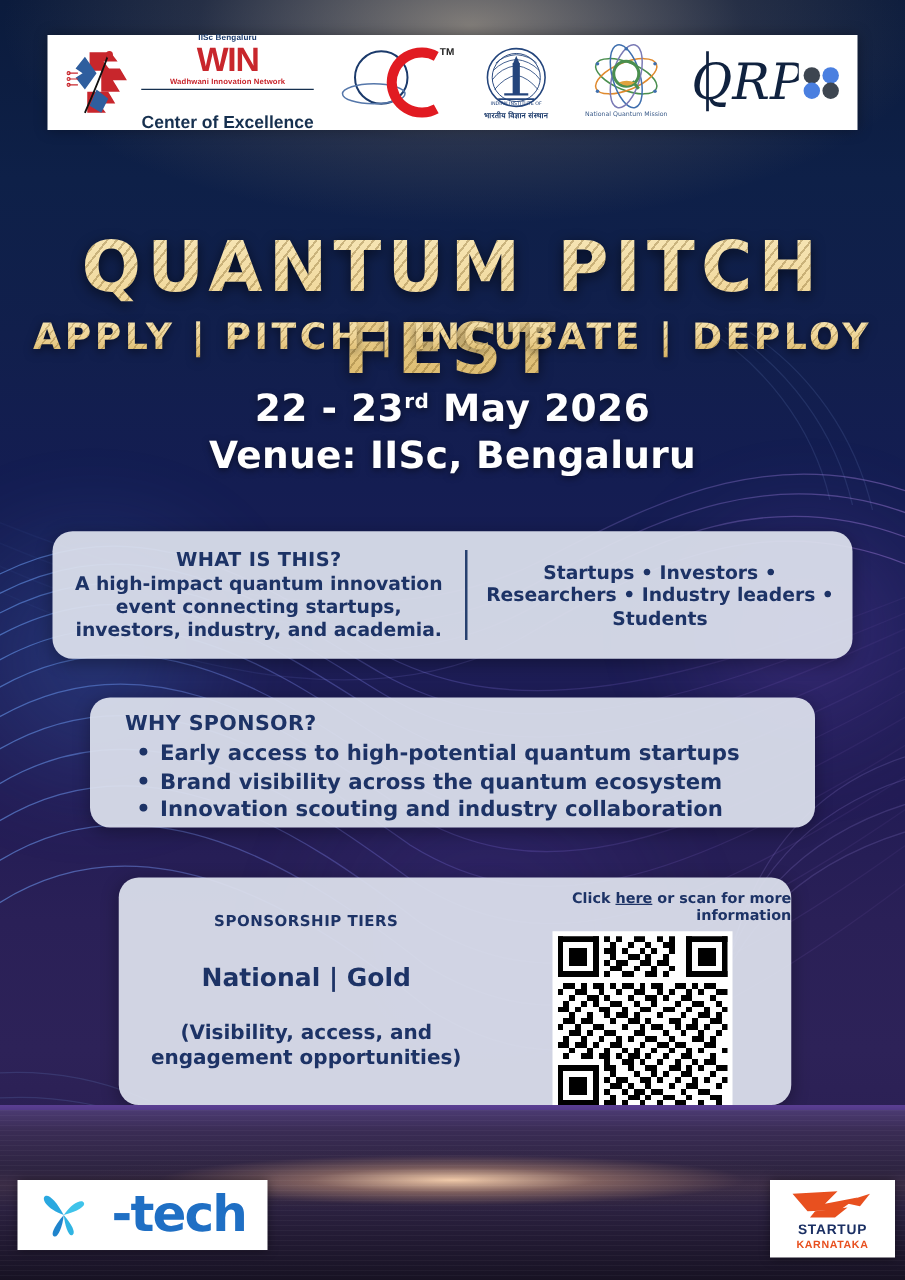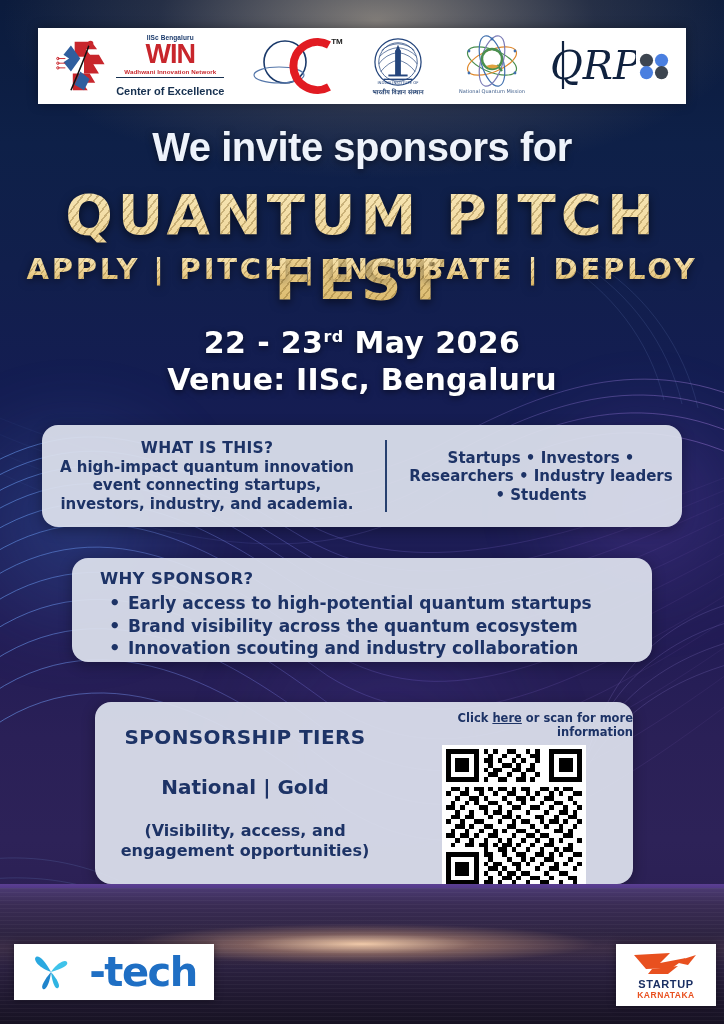--- a/index.html
+++ b/index.html
@@ -66,22 +66,22 @@
   .logo-cell { display: flex; align-items: center; justify-content: center; height: 100%; }
 
   
   .win-logo { display: flex; align-items: center; gap: 4px; padding-left: 2px; }
   .win-mark { width: 56px; height: 60px; }
   .win-text { display: flex; flex-direction: column; align-items: center; line-height: 1; }
   .win-sub-top { font-size: 6.5px; color: #1b3a6b; font-weight: bold; letter-spacing: .1px; }
   .win-big { font-size: 27px; font-weight: bold; color: #c8262c; letter-spacing: -1px;
              font-family: "Liberation Sans", sans-serif; }
   .win-sub-mid { font-size: 6.2px; color: #c8262c; font-weight: bold; letter-spacing: .1px; margin-top: 1px; }
-  .win-coe { font-size: 11px; color: #16304f; font-weight: bold; border-top: 1px solid #16304f;
-             margin-top: 2px; padding-top: 8px; }
+  .win-coe { font-size: 14px; color: #16304f; font-weight: bold; border-top: 1px solid #16304f;
+             margin-top: 2px; padding-top: 18px; }
 
   
   .cc-logo { position: relative; width: 96px; height: 62px; }
   .cc-tm { position: absolute; right: -2px; top: 2px; font-size: 8px; color: #222; font-weight: bold; }
 
   
   .iisc-logo { width: 74px; height: 64px; display: flex; flex-direction: column; align-items: center; }
   .iisc-hindi { font-size: 6px; color: #1b3a6b; font-weight: bold; margin-top: 1px; letter-spacing: .2px; }
 
   
@@ -134,21 +134,21 @@
         rgba(0,0,0,0) 1.2px, rgba(0,0,0,0) 5px),
       linear-gradient(180deg, #f7e7b8 0%, #eed394 55%, #d6b263 100%);
     -webkit-background-clip: text;
     background-clip: text;
     color: transparent;
     -webkit-text-fill-color: transparent;
     filter: drop-shadow(0 2px 4px rgba(0,0,0,0.5));
   }
 
   .datevenue {
-    position: absolute; top: 325px; left: 0; width: 100%;
+    position: absolute; top: 310px; left: 0; width: 100%;
     text-align: center;
     color: #ffffff;
     font-weight: bold;
     font-family: "DejaVu Sans", sans-serif;
     text-shadow: 0 2px 6px rgba(0,0,0,0.5);
   }
   .date-line { font-size: 30px; letter-spacing: 0.4px; }
   .date-line sup { font-size: 16px; vertical-align: super; }
   .venue-line { font-size: 30px; letter-spacing: 0.2px; margin-top: 2px; }
 
@@ -156,41 +156,41 @@
   .panel {
     position: absolute;
     background: rgba(222,226,238,0.93);
     border-radius: 16px;
     box-shadow: 0 3px 14px rgba(0,0,0,0.32);
     color: #1d3366;
     font-family: "DejaVu Sans", sans-serif;
   }
 
   .panel-two { left: 42px; top: 425px; width: 640px; height: 102px;
-               display: flex; align-items: center; gap: 13px; }
+               display: flex; align-items: center; }
   .col { flex: 1; text-align: center; padding: 0 8px; }
   .col-left  { flex: 0 0 330px; }
   .col-right { flex: 1; }
   .vdivider { width: 2px; height: 72px; background: #27406f; flex: 0 0 2px; }
 
   .p-head { font-size: 15.5px; font-weight: bold; letter-spacing: .3px; color: #1d3366; }
   .p-body { font-size: 15px; font-weight: bold; line-height: 1.22; color: #1d3366; margin-top: 1px; }
 
   .panel-why { left: 72px; top: 558px; width: 580px; height: 104px; padding: 11px 0 0 28px; }
   .why-head { font-size: 16.5px; font-weight: bold; letter-spacing: .3px; }
   .why-list { list-style: none; margin-top: 4px; }
   .why-list li { font-size: 17px; font-weight: bold; line-height: 1.33; padding-left: 28px;
                  position: relative; }
   .why-list li::before { content: "\2022"; position: absolute; left: 9px; top: -1px; font-size: 18px; }
 
   .panel-tiers { left: 95px; top: 702px; width: 538px; height: 182px; }
   .tiers-inner { display: flex; height: 100%; }
   .tiers-left { flex: 0 0 300px; display: flex; flex-direction: column;
                 align-items: center; justify-content: center; padding: 0 10px; }
-  .tiers-title { font-size: 20px; font-weight: bold; letter-spacing: .4px; }
+  .tiers-title { font-size: 12px; font-weight: bold; letter-spacing: .4px; }
   .tiers-level { font-size: 20px; font-weight: bold; margin-top: 26px; }
   .tiers-note  { font-size: 16px; font-weight: bold; margin-top: 22px; line-height: 1.22;
                  text-align: center; }
 
   .tiers-right { flex: 1; display: flex; flex-direction: column; align-items: center;
                  padding-top: 9px; }
   .click-note { font-size: 11.5px; font-weight: bold; text-align: right; line-height: 1.25;
                 color: #1d3366; }
   .click-note a { color: #1d3366; text-decoration: underline; }
   .qr-wrap { margin-top: 5px; background: #ffffff; padding: 4px; }
@@ -381,21 +381,20 @@
       </svg>
       <svg viewBox="0 0 34 30" width="32" height="30">
         <circle cx="9" cy="9" r="7" fill="#3d4550"></circle>
         <circle cx="25" cy="9" r="7" fill="#4a7fe0"></circle>
         <circle cx="9" cy="22" r="7" fill="#4a7fe0"></circle>
         <circle cx="25" cy="22" r="7" fill="#3d4550"></circle>
       </svg>
     </div>
   </div>
 
-  <div class="invite">We invite sponsors for</div>
   <div class="title-main">QUANTUM PITCH FEST</div>
   <div class="title-sub">APPLY | PITCH | INCUBATE | DEPLOY</div>
 
   <div class="datevenue">
     <div class="date-line"><span>22 - 23</span><sup>rd</sup><span> May 2026</span></div>
     <div class="venue-line">Venue: IISc, Bengaluru</div>
   </div>
 
   <div class="panel panel-two">
     <div class="col col-left">

